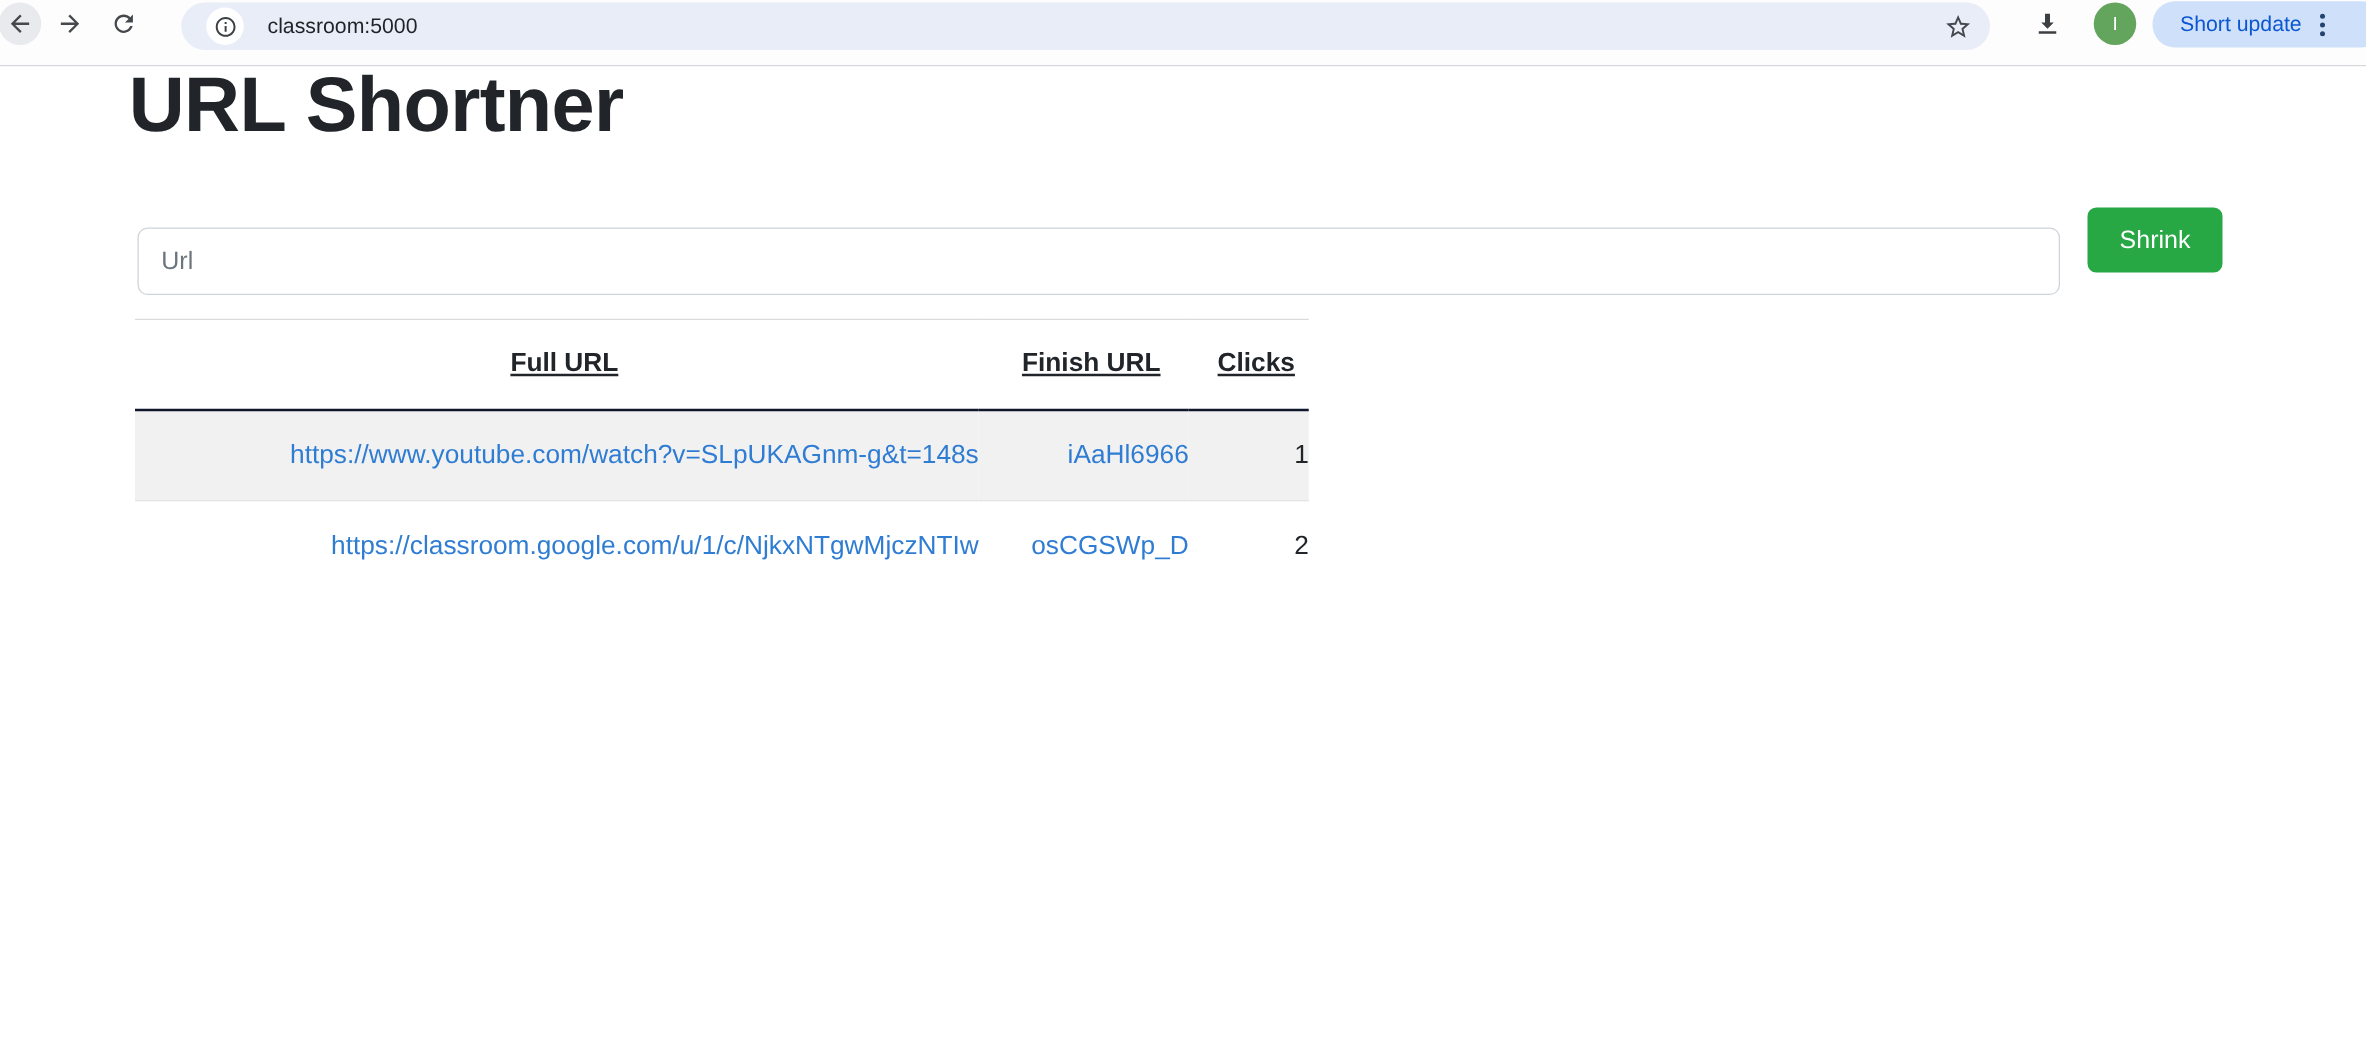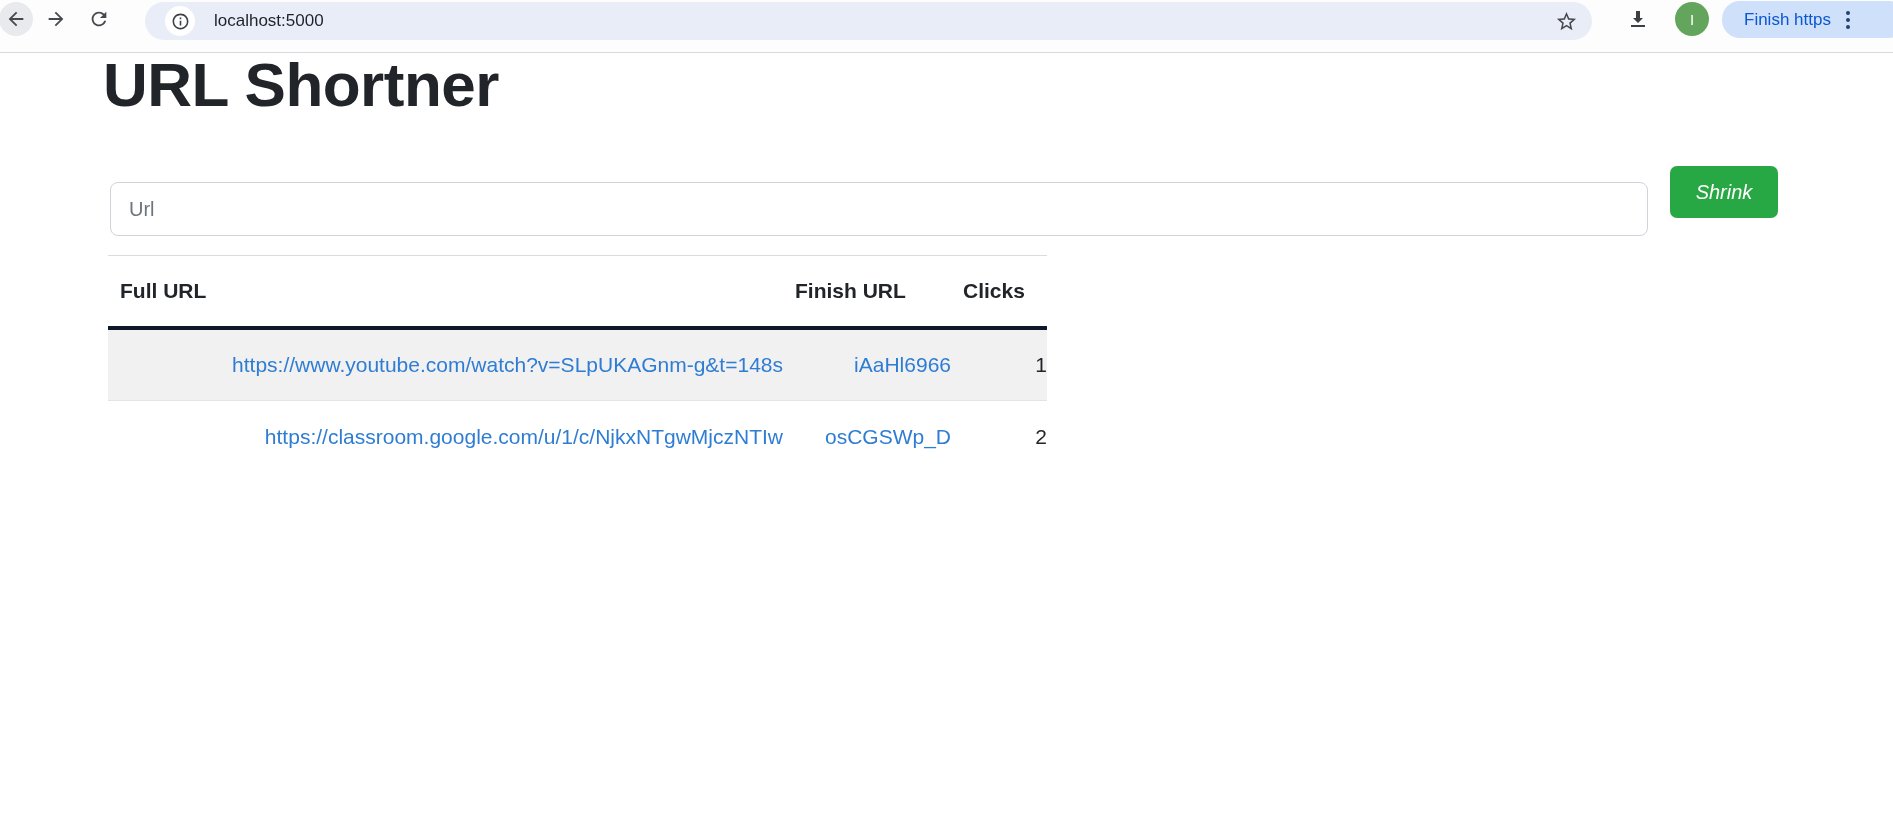--- a/index.html
+++ b/index.html
@@ -48,30 +48,30 @@
                 font-weight:700; color:#212529; letter-spacing:-0.5px; }
 
   .url-input { position:absolute; left:110px; top:182px; width:1538px; height:54px;
                border:1px solid #ced4da; border-radius:8px; padding:0 18px;
                font-size:20px; color:#212529; outline:none;
                font-family:"Liberation Sans", sans-serif; }
   .url-input::placeholder { color:#6c757d; }
 
   .shrink-btn { position:absolute; left:1670px; top:166px; width:108px; height:52px;
                 background:#28a745; border:none; border-radius:7px; color:#ffffff;
-                font-size:20px; cursor:pointer; font-family:"Liberation Sans", sans-serif;font-style:italic; }
+                font-size:20px; cursor:pointer; font-family:"Liberation Sans", sans-serif; }
 
   .urls-table { position:absolute; left:108px; top:255px; width:939px;
                 border-collapse:collapse; font-size:21px; color:#212529; table-layout:fixed; }
   .urls-table col.c1 { width:675px; }
   .urls-table col.c2 { width:168px; }
   .urls-table col.c3 { width:96px; }
-  .urls-table th { height:72px; text-align:left; padding:0 0 0 12px; font-weight:700;
-                   border-top:1px solid #d9dbde; border-bottom:4px solid #0f172a;
-                   vertical-align:middle; }
+  .urls-table th { height:72px; text-align:center; padding:0 0 0 12px; font-weight:700;
+                   border-top:1px solid #d9dbde; border-bottom:2px solid #0f172a;
+                   vertical-align:middle;text-decoration:underline; }
   .urls-table td { height:73px; padding:0 0 0 12px; vertical-align:middle; white-space:nowrap;text-align:right; }
   .urls-table tbody tr.striped { background:#f1f1f2; }
   .urls-table tbody tr.plain td { border-top:1px solid #e2e4e7;margin-top:12px; }
   .urls-table a { color:#2f7dd3; text-decoration:none; cursor:pointer; }
 </style>
 </head>
 <body>
 
 <div class="screen">
 
@@ -91,40 +91,40 @@
         <path d="M17.65 6.35C16.2 4.9 14.21 4 12 4c-4.42 0-7.99 3.58-7.99 8s3.57 8 7.99 8c3.73 0 6.84-2.55 7.73-6h-2.08c-.82 2.33-3.04 4-5.65 4-3.31 0-6-2.69-6-6s2.69-6 6-6c1.66 0 3.14.69 4.22 1.78L13 11h7V4l-2.35 2.35z"></path>
       </svg>
     </div>
 
     <div class="omnibox">
       <div class="site-info">
         <svg viewBox="0 0 24 24">
           <path d="M11 7h2v2h-2zm0 4h2v6h-2zm1-9C6.48 2 2 6.48 2 12s4.48 10 10 10 10-4.48 10-10S17.52 2 12 2zm0 18c-4.41 0-8-3.59-8-8s3.59-8 8-8 8 3.59 8 8-3.59 8-8 8z"></path>
         </svg>
       </div>
-      <span class="url-text">localhost:5000</span>
+      <span class="url-text">classroom:5000</span>
       <div class="star-btn">
         <svg viewBox="0 0 24 24">
           <path d="M22 9.24l-7.19-.62L12 2 9.19 8.63 2 9.24l5.46 4.73L5.82 21 12 17.27 18.18 21l-1.63-7.03L22 9.24zM12 15.4l-3.76 2.27 1-4.28-3.32-2.88 4.38-.38L12 6.1l1.71 4.04 4.38.38-3.32 2.88 1 4.28L12 15.4z"></path>
         </svg>
       </div>
     </div>
 
     <div class="dl-btn">
       <svg viewBox="0 0 24 24">
         <path d="M12 16l5-5h-3V4h-4v7H7l5 5zm-7 2v2h14v-2H5z"></path>
       </svg>
     </div>
 
     <div class="avatar">
       <span>I</span>
     </div>
 
     <div class="update-chip">
-      <span class="chip-label">Finish https</span>
+      <span class="chip-label">Short update</span>
       <span class="chip-dots">
           <i></i>
           <i></i>
           <i></i>
         </span>
     </div>
   </header>
 
   <main>
     <h1 class="page-title">URL Shortner</h1>

